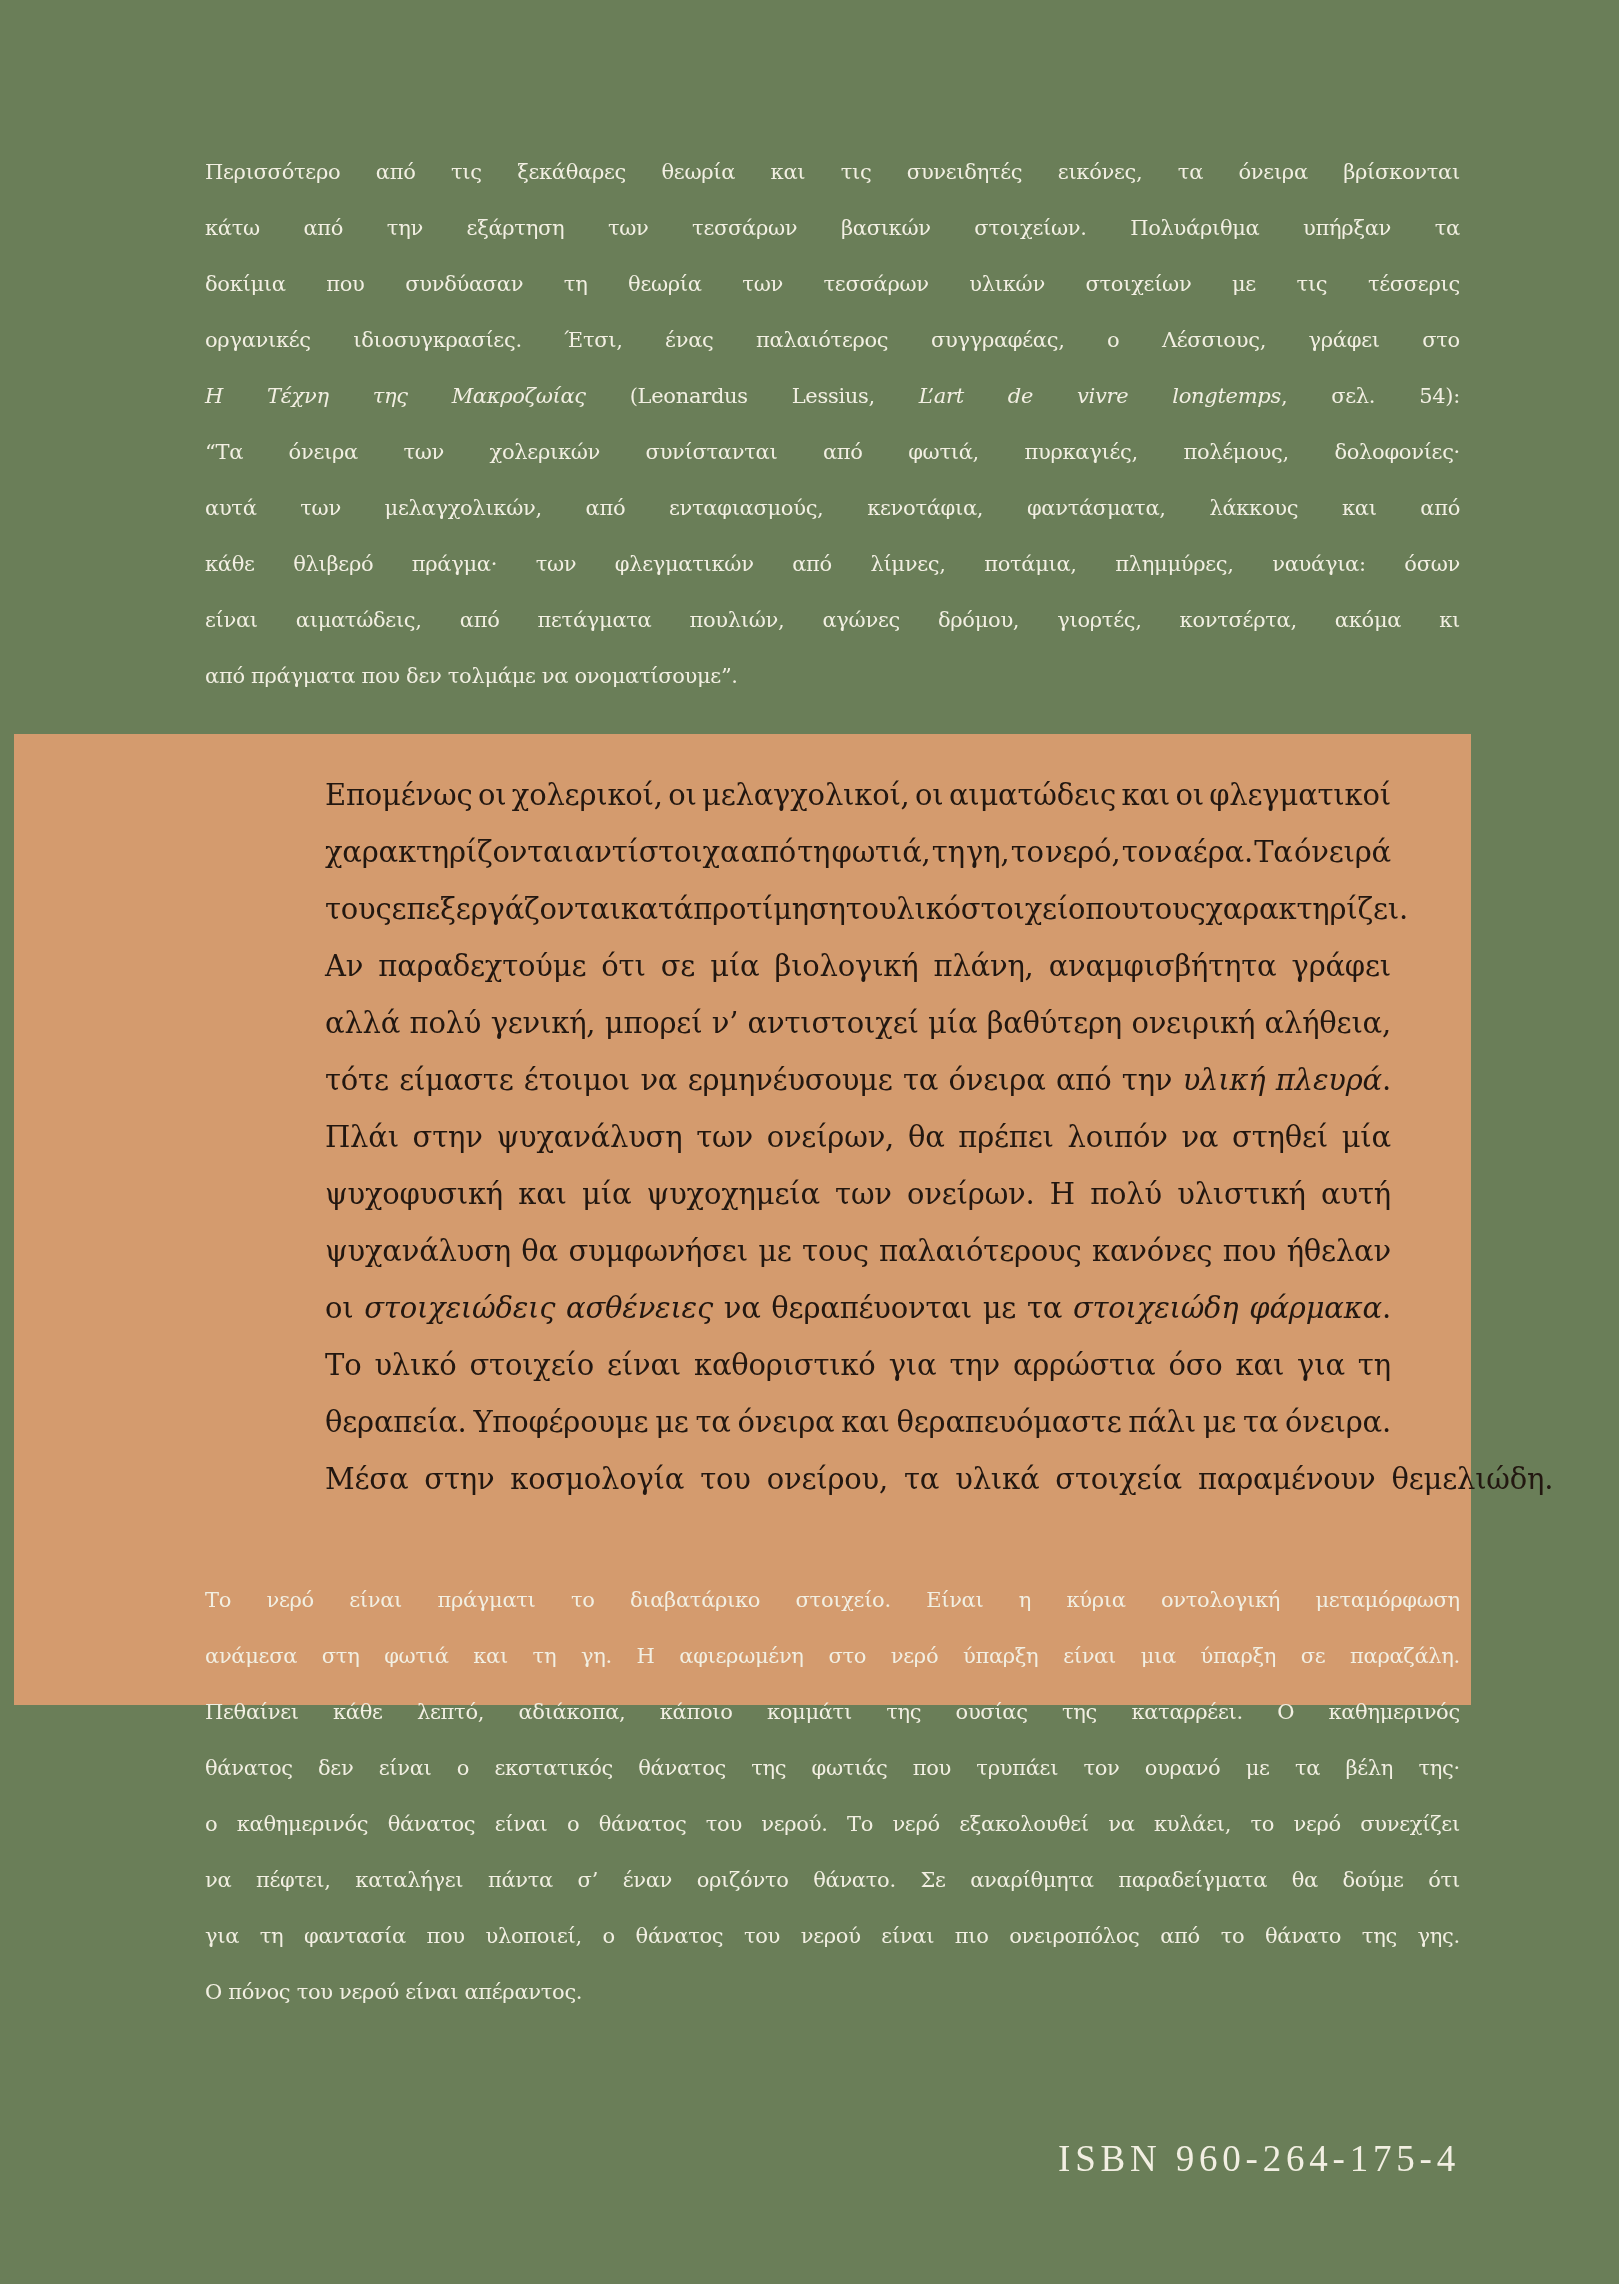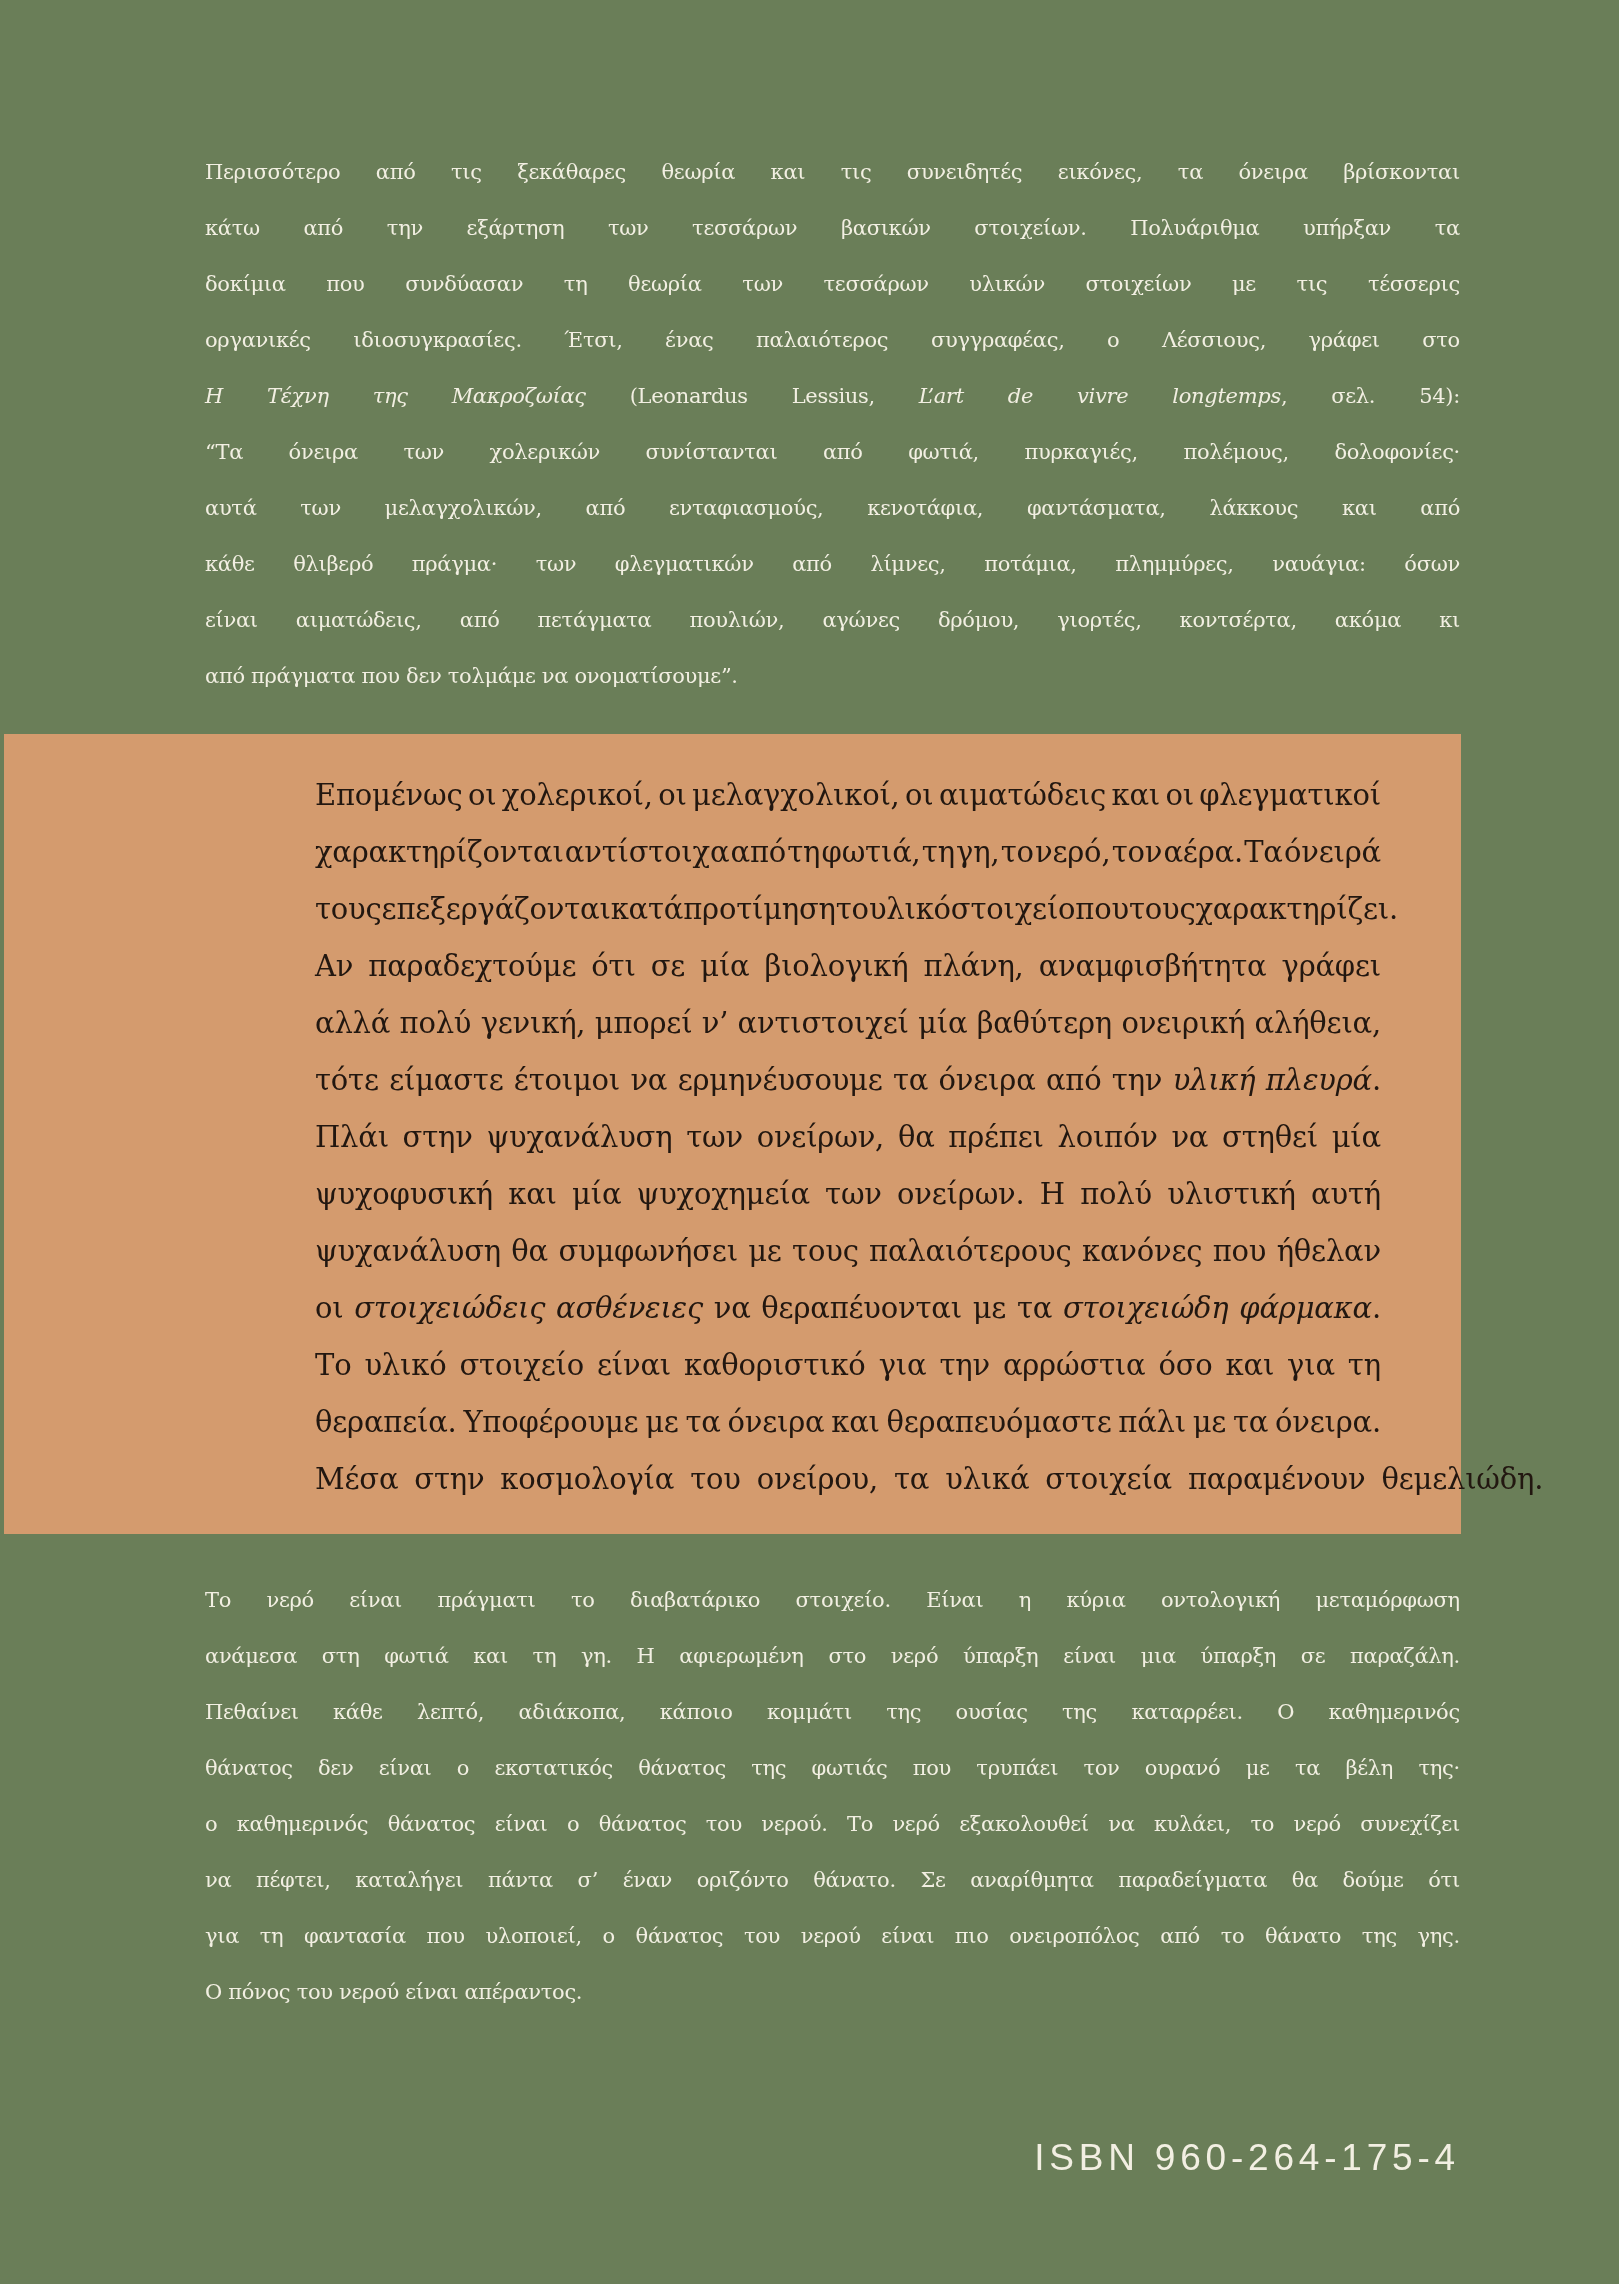--- a/index.html
+++ b/index.html
@@ -20,34 +20,34 @@
 
   .para-green{
     position:absolute;left:205px;width:1255px;
     color:var(--ink-light,#f2efe2);
     font-size:21px;line-height:56px;letter-spacing:-0.3px;
   }
   .para-top{top:144px;}
   .para-bottom{top:1572px;}
 
   .quote-block{
-    position:absolute;left:4px;top:734px;
-    width:1457px;height:800px;
+    position:absolute;left:14px;top:734px;
+    width:1457px;height:971px;
     background:var(--block,#d49b6e);
   }
   .quote-text{
     position:absolute;left:311px;top:33px;width:1066px;
     color:var(--ink-dark,#221710);
     font-size:29px;line-height:57px;letter-spacing:-0.2px;
   }
 
   .isbn{
     position:absolute;top:2137px;right:159px;
     color:var(--ink-light,#f2efe2);
-    font-family:Liberation Sans, sans-serif;
+    font-family:Liberation Serif, serif;
     font-size:37px;font-weight:400;letter-spacing:4.8px;
     white-space:nowrap;
   }
 </style>
 </head>
 <body style="--bg: #6a7e58; --block: #d49b6e; --ink-light: #f2efe2; --ink-dark: #221710;">
 
 <div class="page">
 
   <div class="para-green para-top">

